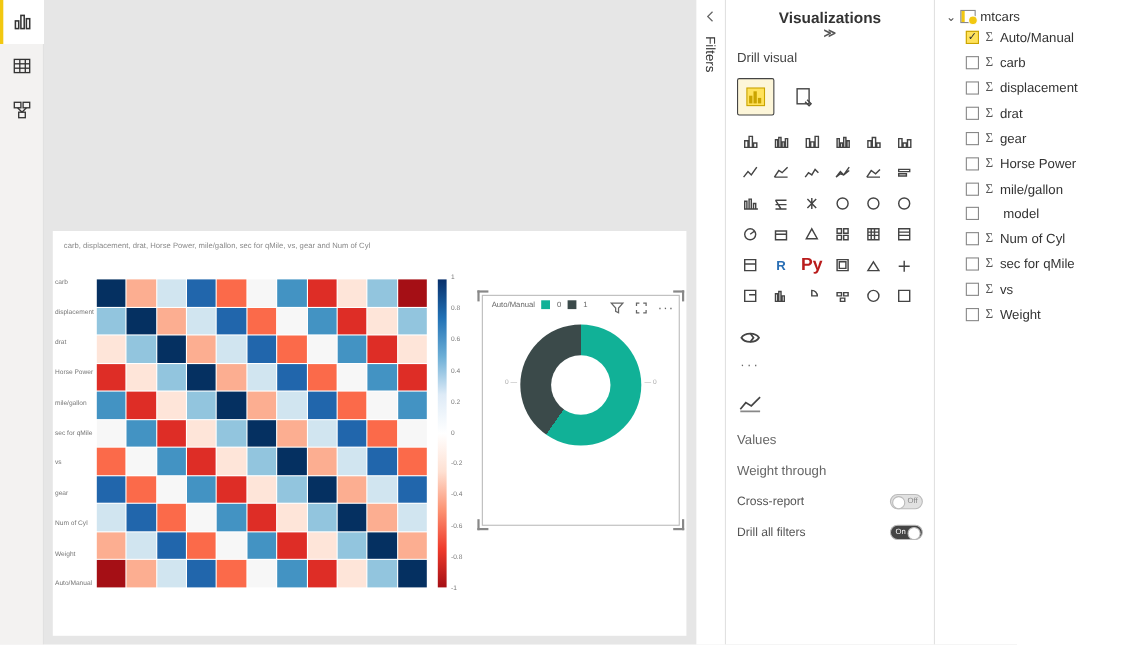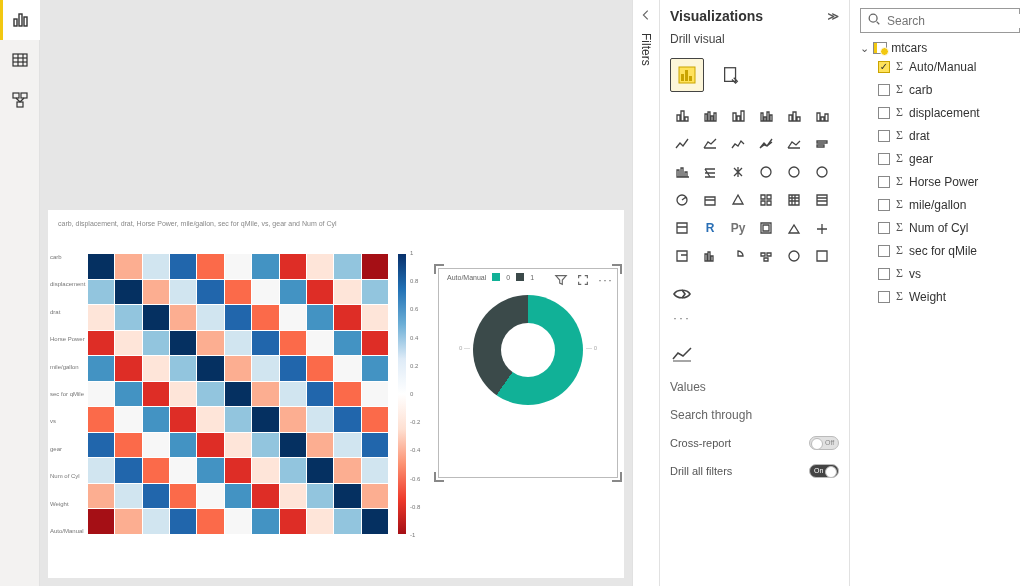--- a/index.html
+++ b/index.html
@@ -28,21 +28,21 @@
   .sw{ width:8px; height:8px; display:inline-block;}
   .donut{ width:110px; height:110px; margin:14px auto 0; position:relative; border-radius:50%;
     background:conic-gradient(#11b197 0deg 215deg,#3b4a4a 215deg 360deg);}
   .donut::after{ content:""; position:absolute; inset:28px; background:#fff; border-radius:50%;}
   .dlab{ position:absolute; font-size:6px; color:#aaa;}
   
   .filters-tab{ width:28px; background:#fff; border-left:1px solid #e1e1e1; border-right:1px solid #e1e1e1; display:flex; flex-direction:column; align-items:center; padding-top:8px; gap:8px;}
   .filters-tab .vtxt{ writing-mode:vertical-rl; font-size:12px; color:#333; }
   
   .panel{ width:190px; border-right:1px solid #e1e1e1; padding:8px 10px; display:flex; flex-direction:column; gap:8px;}
-  .panel-h{ display:flex; justify-content:space-between; align-items:center; font-weight:600; font-size:14px;}
+  .panel-h{ display:flex; justify-content:space-between; align-items:center; font-weight:600; font-size:14px;flex-direction:column;}
   .subh{ font-size:12px; color:#444;}
   .tabs{ display:flex; gap:10px; padding:4px 0;}
   .tabbox{ width:34px; height:34px; border:1px solid transparent; display:flex; align-items:center; justify-content:center; border-radius:2px;}
   .tabbox.active{ border:1px solid #444; background:#fdf6d9;}
   .gallery{ display:grid; grid-template-columns:repeat(6,24px); gap:4px;}
   .gal{ width:24px; height:24px; display:flex; align-items:center; justify-content:center; cursor:pointer; color:#444;}
   .gal svg{ stroke:#444;}
   .section-h{ font-size:12px; color:#666; margin-top:6px;}
   .well{ border:1px solid #ddd; padding:6px 8px; font-size:11px; color:#666; background:#fff;}
   .row{ display:flex; justify-content:space-between; align-items:center; font-size:11px; color:#555; margin-top:6px;}
@@ -430,21 +430,21 @@
       </div>
       <div class="gal">
         <svg width="18" height="14" viewBox="0 0 14 14" fill="none" stroke="#444" stroke-width="1.3">
           <path d="M2 2h10v10H2zM2 6h10"></path>
         </svg>
       </div>
       <div class="gal">
         <span style="font-weight:600;font-size:12px;color:#2a6fb5">R</span>
       </div>
       <div class="gal">
-        <span style="font-weight:600;font-size:12px;color:#737373">Py</span>
+        <span style="font-weight:600;font-size:16px;color:#b91c1c">Py</span>
       </div>
       <div class="gal">
         <svg width="18" height="14" viewBox="0 0 14 14" fill="none" stroke="#444" stroke-width="1.3">
           <path d="M2 2h10v10H2zM4 4h6v6H4z"></path>
         </svg>
       </div>
       <div class="gal">
         <svg width="18" height="14" viewBox="0 0 14 14" fill="none" stroke="#444" stroke-width="1.3">
           <path d="M2 12l5-8 5 8z"></path>
         </svg>
@@ -498,39 +498,32 @@
     <span class="gal">
         <svg width="22" height="18" viewBox="0 0 22 18" fill="none" stroke="#b33" stroke-width="1.5">
           <polyline points="2,14 7,8 12,11 20,3"></polyline>
           <line x1="2" y1="16" x2="20" y2="16" stroke="#888"></line>
         </svg>
       </span>
   </div>
 
   <div class="section-h">Values</div>
 
-  <div class="section-h">Search through</div>
+  <div class="section-h">Weight through</div>
   <div class="row">
     <span>Cross-report</span>
     <span class="toggle">Off</span>
   </div>
   <div class="row">
     <span>Drill all filters</span>
     <span class="toggle on">On</span>
   </div>
 </div>
 
 <div class="fields">
-  <div class="search">
-    <span><svg width="14" height="14" viewBox="0 0 16 16" fill="none" stroke="#666" stroke-width="1.5">
-          <circle cx="7" cy="7" r="4.5"></circle>
-          <line x1="11" y1="11" x2="14" y2="14"></line>
-        </svg></span>
-    <input placeholder="Search" style="">
-  </div>
   <div class="tree">
     <div class="tree-h">
       <span class="chev">⌄</span>
       <span class="tbl-icon"></span>
       <span>mtcars</span>
     </div>
     <div id="fieldlist">
         <div class="fld">
           <span class="chk checked">✓</span>
           <span class="sigma">Σ</span>
@@ -561,20 +554,25 @@
           <span class="sigma">Σ</span>
           <span>Horse Power</span>
         </div>
         <div class="fld">
           <span class="chk"></span>
           <span class="sigma">Σ</span>
           <span>mile/gallon</span>
         </div>
         <div class="fld">
           <span class="chk"></span>
+          <span style="width:10px"></span>
+          <span>model</span>
+        </div>
+        <div class="fld">
+          <span class="chk"></span>
           <span class="sigma">Σ</span>
           <span>Num of Cyl</span>
         </div>
         <div class="fld">
           <span class="chk"></span>
           <span class="sigma">Σ</span>
           <span>sec for qMile</span>
         </div>
         <div class="fld">
           <span class="chk"></span>

